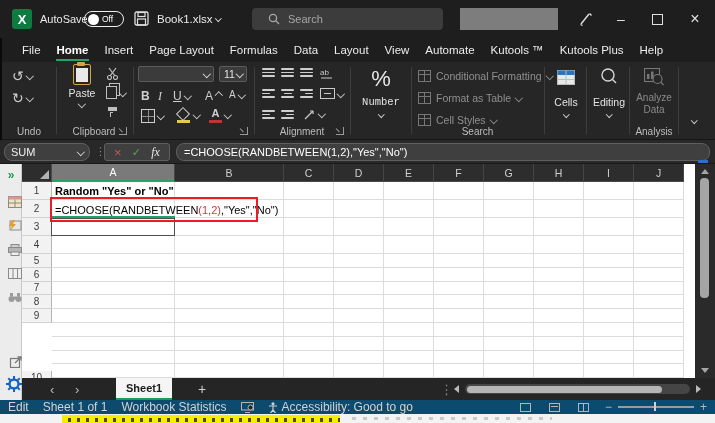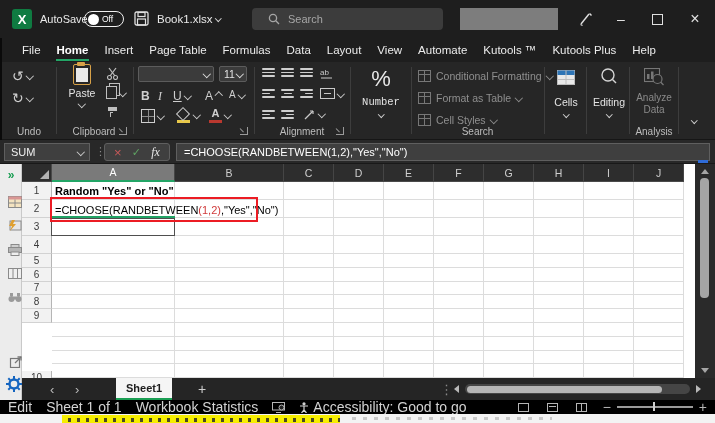--- a/index.html
+++ b/index.html
@@ -56,21 +56,21 @@
   .copyico{position:relative;width:9px;height:11px;border:1.2px solid #bfbfbf;
            box-shadow:3px -3px 0 -1px #262626,3px -3px 0 0 #bfbfbf;}
   .mergeico{width:13px;height:9px;border:1px solid #c9c9c9;
     background:linear-gradient(#c9c9c9,#c9c9c9) center/7px 1px no-repeat;}
   .grayed{color:#8a8a8a !important;}
   .styrow{position:absolute;left:4px;display:flex;align-items:center;gap:5px;font-size:10.5px;color:#8f8f8f;white-space:nowrap;}
   .minitbl{width:11px;height:10px;border:1px solid #777;
     background:linear-gradient(#777,#777) 0 3px/100% 1px no-repeat,linear-gradient(#777,#777) 5px 0/1px 100% no-repeat;}
   
   #fbar{left:0;top:140px;width:715px;height:24px;background:#282828;border-bottom:1px solid #191919;}
-  .fbox{background:#3f3f3f;border:1px solid #5f5f5f;border-radius:0;}
+  .fbox{background:#3f3f3f;border:1px solid #5f5f5f;border-radius:8px;}
   #namebox{left:4px;top:3px;width:86px;height:18px;display:flex;align-items:center;justify-content:space-between;
            padding:0 6px;color:#f0f0f0;font-size:11px;}
   .vdots{left:95px;top:5px;color:#8a8a8a;font-size:11px;letter-spacing:0;}
   #fbtns{left:104px;top:3px;width:66px;height:18px;border-radius:3px;display:flex;align-items:center;
          justify-content:space-around;padding:0 4px;}
   #ffield{left:176px;top:3px;width:534px;height:18px;display:flex;align-items:center;padding:0 7px;
           color:#fff;font-size:11px;white-space:nowrap;overflow:hidden;}
   
   #sidebar{left:0;top:164px;width:22px;height:236px;background:#ececec;border-right:1px solid #c9c9c9;}
   .sbico{position:absolute;left:0;width:22px;text-align:center;color:#777;}
@@ -104,21 +104,21 @@
   #bluedash{left:698px;top:160px;width:10px;height:3px;background:#2f6cd8;}
   
   #tabstrip{left:22px;top:378px;width:693px;height:22px;background:#252525;color:#cfcfcf;}
   .navarr{position:absolute;top:0;height:22px;display:flex;align-items:center;color:#b9b9b9;font-size:13px;}
   #sheettab{left:94px;top:0;height:22px;background:#f5f5f5;color:#1c1c1c;font-weight:bold;font-size:11px;
             display:flex;align-items:center;padding:0 10px;border-bottom:2.5px solid #1a9e53;box-sizing:border-box;}
   #addsheet{left:176px;top:0;height:22px;display:flex;align-items:center;color:#cfcfcf;font-size:14px;}
   #hscroll{left:443px;top:6px;width:225px;height:10px;background:#454545;border-radius:5px;}
   #hthumb{left:2px;top:1.5px;width:195px;height:7px;background:#b5b5b5;border-radius:4px;}
   
-  #statusbar{left:0;top:400px;width:715px;height:14px;background:#000000;color:#d2d2d2;font-size:14px;
+  #statusbar{left:0;top:400px;width:715px;height:14px;background:#0c4a6e;color:#d2d2d2;font-size:12px;
              display:flex;align-items:center;}
   #statusbar .s{margin-left:14px;white-space:nowrap;}
   #statusbar .s:first-child{margin-left:8px;}
   .viewico{width:11px;height:9px;border:1px solid #b5b5b5;display:inline-block;box-sizing:border-box;}
   .viewico.pl{background:linear-gradient(#b5b5b5,#b5b5b5) center 2px/7px 1px no-repeat;}
   .viewico.pb{background:linear-gradient(#b5b5b5,#b5b5b5) center/1px 100% no-repeat;}
   #zoomtrack{width:76px;height:1.5px;background:#9a9a9a;position:relative;display:inline-block;}
   #zoomhandle{position:absolute;left:36px;top:-4px;width:2.5px;height:9px;background:#cfcfcf;}
   
   #bottomstrip{left:0;top:414px;width:715px;height:9px;background:#f3f3f3;}
@@ -166,21 +166,21 @@
     </div>
   <div class="winbtn abs" style="left:678px;font-size:16px;">
       <span>×</span>
     </div>
 </div>
 
 <div id="tabrow" class="abs">
   <div class="rtab" style="margin-left:14px;">File</div>
   <div class="rtab active">Home</div>
   <div class="rtab">Insert</div>
-  <div class="rtab">Page Table</div>
+  <div class="rtab">Page Layout</div>
   <div class="rtab">Formulas</div>
   <div class="rtab">Data</div>
   <div class="rtab">Layout</div>
   <div class="rtab">View</div>
   <div class="rtab">Automate</div>
   <div class="rtab">Kutools ™</div>
   <div class="rtab">Kutools Plus</div>
   <div class="rtab">Help</div>
   <div class="spacer"></div>
 

